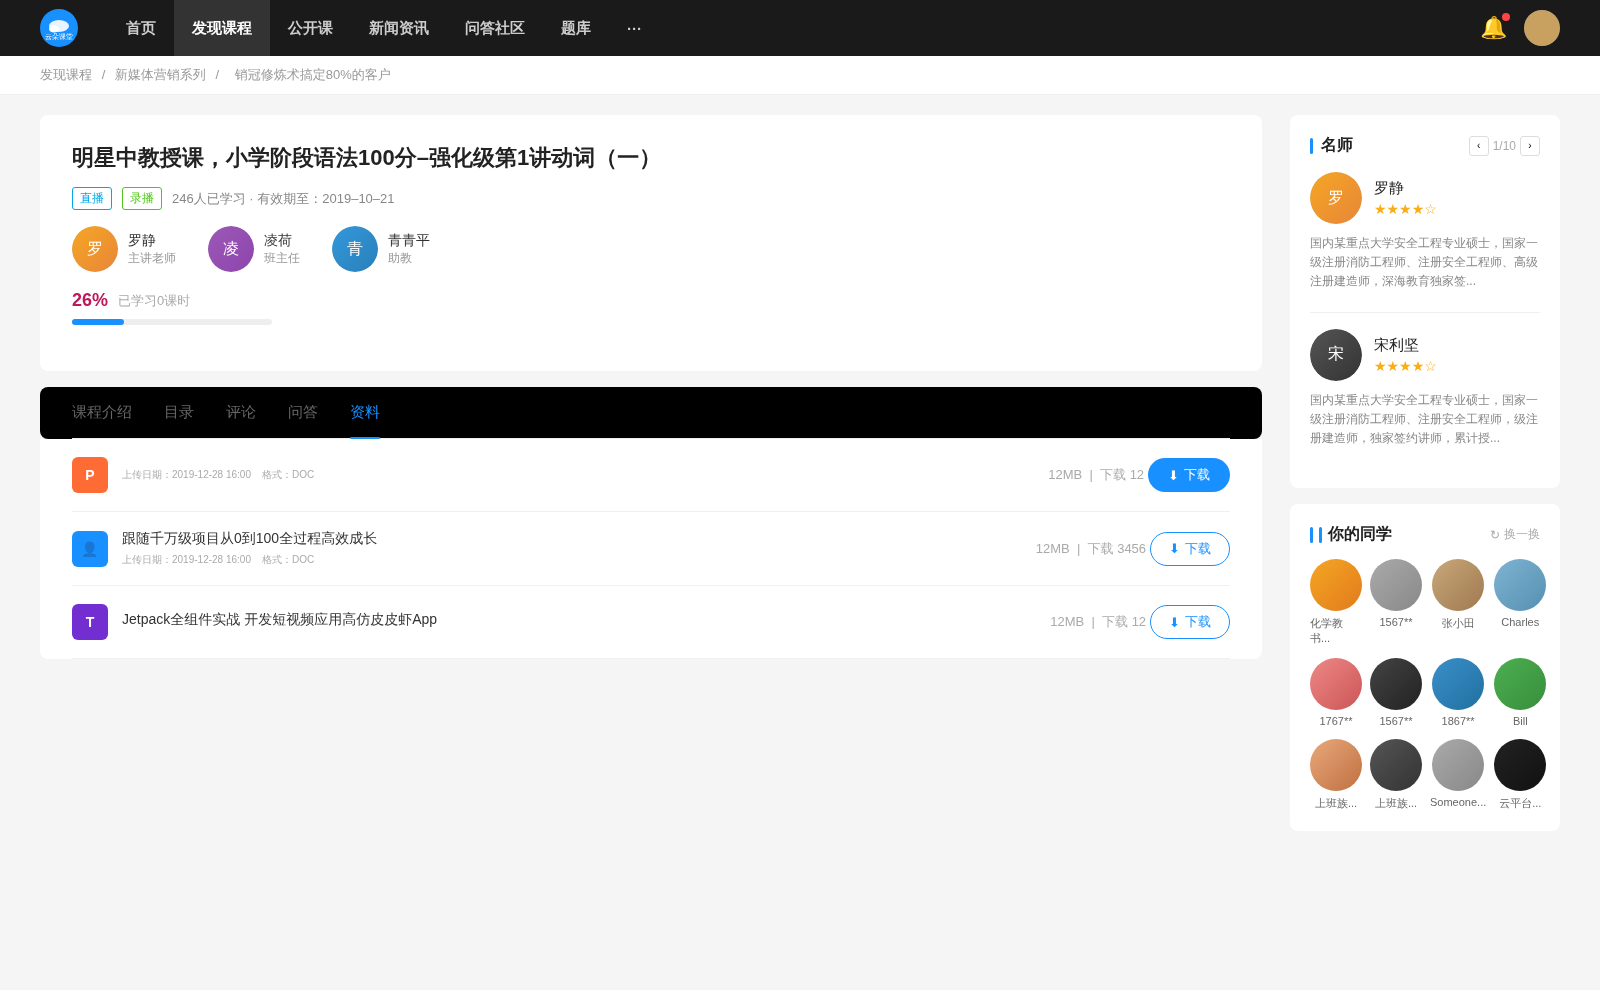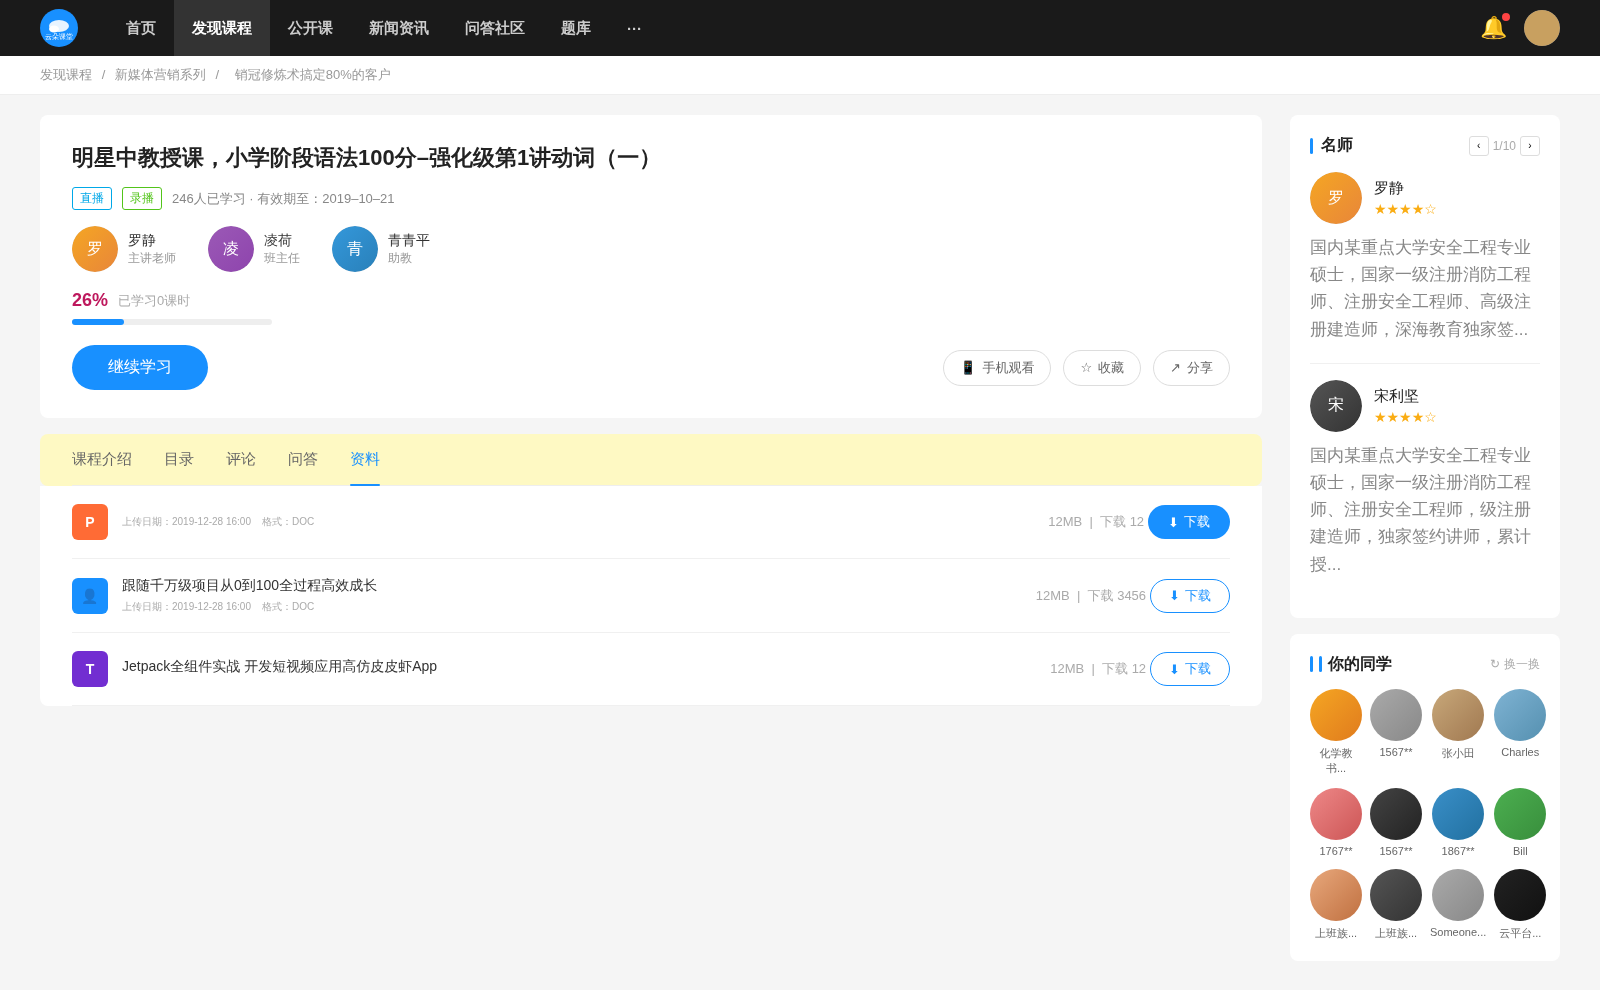--- a/index.html
+++ b/index.html
@@ -47,21 +47,21 @@
     .progress-sub { color: #aaa; font-size: 13px; }
     .progress-bar-bg { background: #eee; border-radius: 4px; height: 6px; width: 200px; }
     .progress-bar-fill { background: #1890ff; border-radius: 4px; height: 6px; }
 
     .action-row { display: flex; align-items: center; gap: 16px; margin-top: 20px; }
     .btn-primary { background: #1890ff; color: #fff; border: none; border-radius: 24px; padding: 12px 36px; font-size: 16px; cursor: pointer; font-weight: 500; }
     .btn-secondary { display: flex; align-items: center; gap: 6px; color: #666; background: none; border: 1px solid #ddd; border-radius: 20px; padding: 8px 16px; cursor: pointer; font-size: 13px; }
     .action-extras { display: flex; align-items: center; gap: 12px; margin-left: auto; }
 
     
-    .tabs-container { background: #fef9c3; border-radius: 8px; padding: 0 32px; }
+    .tabs-container { background: #000000; border-radius: 8px; padding: 0 32px; }
     .tabs-row { display: flex; gap: 32px; border-bottom: 1px solid #eee; }
     .tab-item { padding: 16px 0; font-size: 15px; color: #666; cursor: pointer; position: relative; }
     .tab-item.active { color: #1890ff; }
     .tab-item.active::after { content: ''; position: absolute; bottom: -1px; left: 0; right: 0; height: 2px; background: #1890ff; border-radius: 1px; }
 
     
     .resource-list { background: #fff; border-radius: 0 0 8px 8px; padding: 0 32px; }
     .resource-item { display: flex; align-items: center; padding: 18px 0; border-bottom: 1px solid #f0f0f0; }
     .resource-icon { width: 36px; height: 36px; border-radius: 6px; display: flex; align-items: center; justify-content: center; font-size: 14px; font-weight: bold; color: #fff; margin-right: 14px; flex-shrink: 0; }
     .resource-info { flex: 1; }
@@ -74,32 +74,32 @@
     
     .right-sidebar { width: 270px; flex-shrink: 0; }
     .sidebar-card { background: #fff; border-radius: 8px; padding: 20px; margin-bottom: 16px; }
     .sidebar-title-right { margin-left: auto; font-size: 12px; color: #aaa; display: flex; align-items: center; gap: 4px; }
     .teacher-entry { margin-bottom: 20px; }
     .teacher-header { display: flex; align-items: center; gap: 12px; margin-bottom: 10px; }
     .teacher-avatar-sm { width: 52px; height: 52px; border-radius: 50%; overflow: hidden; background: #ddd; flex-shrink: 0; }
     .teacher-name-stars { }
     .teacher-name-sm { font-size: 15px; font-weight: 500; color: #222; }
     .stars { color: #faad14; font-size: 14px; margin-top: 3px; }
-    .teacher-desc { font-size: 17px; color: #888; line-height: 1.6; }
+    .teacher-desc { font-size: 12px; color: #888; line-height: 1.6; }
     .divider { border: none; border-top: 1px solid #f0f0f0; margin: 16px 0; }
 
     
     .classmates-title { display: flex; align-items: center; margin-bottom: 14px; }
     .classmates-title-text { font-size: 16px; font-weight: bold; color: #222; display: flex; align-items: center; gap: 6px; }
     .classmates-title-text::before { content: ''; display: inline-block; width: 3px; height: 16px; background: #1890ff; border-radius: 2px; }
     .refresh-btn { margin-left: auto; font-size: 12px; color: #aaa; cursor: pointer; display: flex; align-items: center; gap: 4px; }
     .classmates-grid { display: grid; grid-template-columns: repeat(4, 1fr); gap: 12px 8px; }
     .classmate-item { display: flex; flex-direction: column; align-items: center; gap: 5px; }
     .classmate-avatar { width: 52px; height: 52px; border-radius: 50%; overflow: hidden; background: #ddd; }
-    .classmate-name { font-size: 11px; color: #666; text-align: center; }
+    .classmate-name { font-size: 11px; color: #666; text-align: left; }
 
     
     .av-luojing { background: linear-gradient(135deg, #f5a623, #e8863a); border-radius: 50%; display: flex; align-items: center; justify-content: center; color: white; font-size: 16px; width: 100%; height: 100%; }
     .av-linhe { background: linear-gradient(135deg, #9b59b6, #8e44ad); border-radius: 50%; display: flex; align-items: center; justify-content: center; color: white; font-size: 16px; width: 100%; height: 100%; }
     .av-qingqingping { background: linear-gradient(135deg, #3498db, #2980b9); border-radius: 50%; display: flex; align-items: center; justify-content: center; color: white; font-size: 16px; width: 100%; height: 100%; }
     .av-song { background: linear-gradient(135deg, #555, #333); border-radius: 50%; display: flex; align-items: center; justify-content: center; color: white; font-size: 16px; width: 100%; height: 100%; }
 
     
     .cm1 { background: linear-gradient(135deg, #f5a623, #e07b1d); }
     .cm2 { background: linear-gradient(135deg, #aaa, #888); }
@@ -203,37 +203,20 @@
       <div class="progress-section">
         <div class="progress-text">
           <span class="progress-pct">26%</span>
           <span class="progress-sub">已学习0课时</span>
         </div>
         <div class="progress-bar-bg">
           <div class="progress-bar-fill" style="width: 26%;"></div>
         </div>
       </div>
 
-      <div class="action-row">
-        <button class="btn-primary">继续学习</button>
-        <div class="action-extras">
-          <button class="btn-secondary">
-            <span>📱</span>
-            <span>手机观看</span>
-          </button>
-          <button class="btn-secondary">
-            <span>☆</span>
-            <span>收藏</span>
-          </button>
-          <button class="btn-secondary">
-            <span>↗</span>
-            <span>分享</span>
-          </button>
-        </div>
-      </div>
     </div>
 
     <div>
       <div class="tabs-container">
         <div class="tabs-row">
           <div class="tab-item">课程介绍</div>
           <div class="tab-item">目录</div>
           <div class="tab-item">评论</div>
           <div class="tab-item">问答</div>
           <div class="tab-item active">资料</div>

